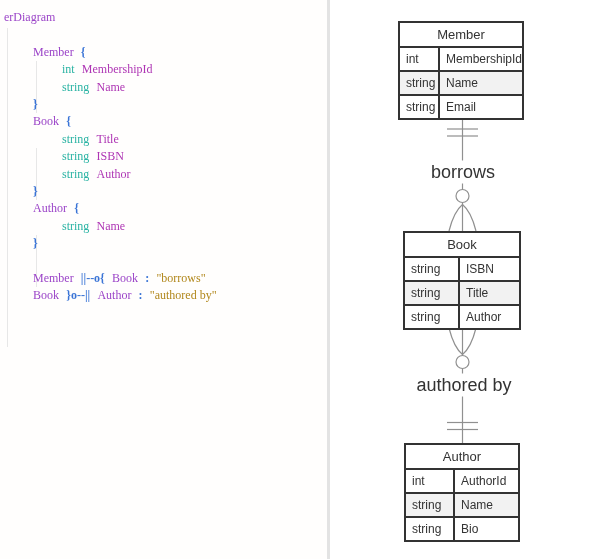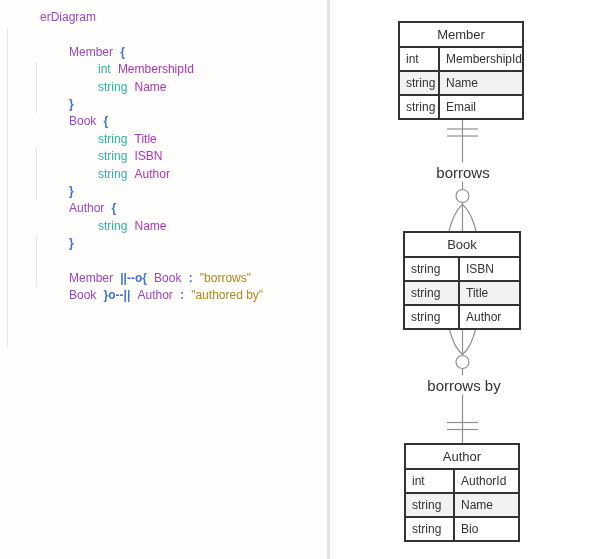--- a/index.html
+++ b/index.html
@@ -8,22 +8,22 @@
     background:#ffffff;font-family:"Liberation Sans",sans-serif;
   }
 
   
   .divider{position:absolute;left:327px;top:0;width:3px;height:559px;background:#e3e3e3}
 
   
   .editor{position:absolute;left:0;top:0;width:327px;height:559px;background:#fffefd}
   .code{
     position:absolute;left:4px;top:9px;
-    font-family:Liberation Sans, sans-serif;
-    font-size:12px;line-height:17.4px;white-space:nowrap;color:#444;margin-left:36px;
+    font-family:Liberation Serif, serif;
+    font-size:12px;line-height:17.4px;white-space:nowrap;color:#444;
   }
   .ln{height:17.4px}
   .ind1{padding-left:29px}
   .ind2{padding-left:58px}
   .sp{display:inline-block;width:7.2px}
   .kw{color:#9b44c8}
   .ent{color:#9b44c8}
   .ty{color:#2ab3a3}
   .at{color:#ae35b4}
   .br{color:#3a74d6;font-weight:bold}
@@ -55,21 +55,21 @@
   .ent-table tr.shade td{background:#f2f2f2}
   .t-member{left:398px;top:21px;width:126px}
   .t-member .col-type{width:40px}
   .t-book{left:403px;top:231px;width:118px}
   .t-book .col-type{width:55px}
   .t-author{left:404px;top:443px;width:116px}
   .t-author .col-type{width:49px}
 
   .edge-label{
     position:absolute;transform:translate(-50%,-50%);
-    background:#ffffff;padding:1px 4px;font-size:15px;color:#333;white-space:nowrap;
+    background:#ffffff;padding:1px 4px;font-size:18px;color:#333;white-space:nowrap;
   }
   .lbl-borrows{left:463px;top:172px}
   .lbl-authored{left:464px;top:385px}
 </style>
 </head>
 <body>
 
 <div class="editor">
   <div class="guide g-outer"></div>
   <div class="guide g-in1"></div>
@@ -189,13 +189,13 @@
         <td>Name</td>
       </tr>
   <tr>
         <td>string</td>
         <td>Bio</td>
       </tr>
 </tbody>
   </table>
 
 <div class="edge-label lbl-borrows">borrows</div>
-<div class="edge-label lbl-authored">borrows by</div>
+<div class="edge-label lbl-authored">authored by</div>
 
 </body></html>

